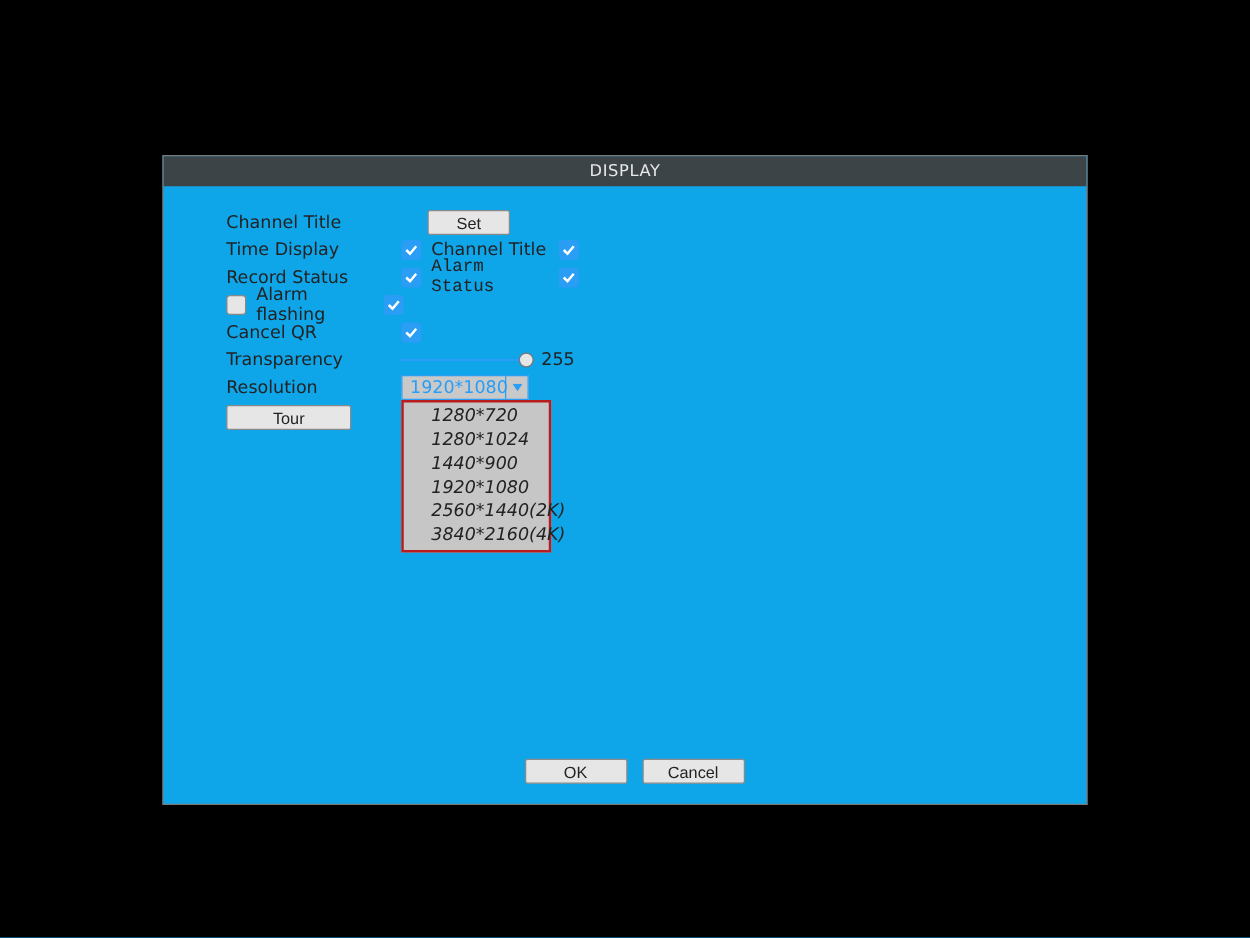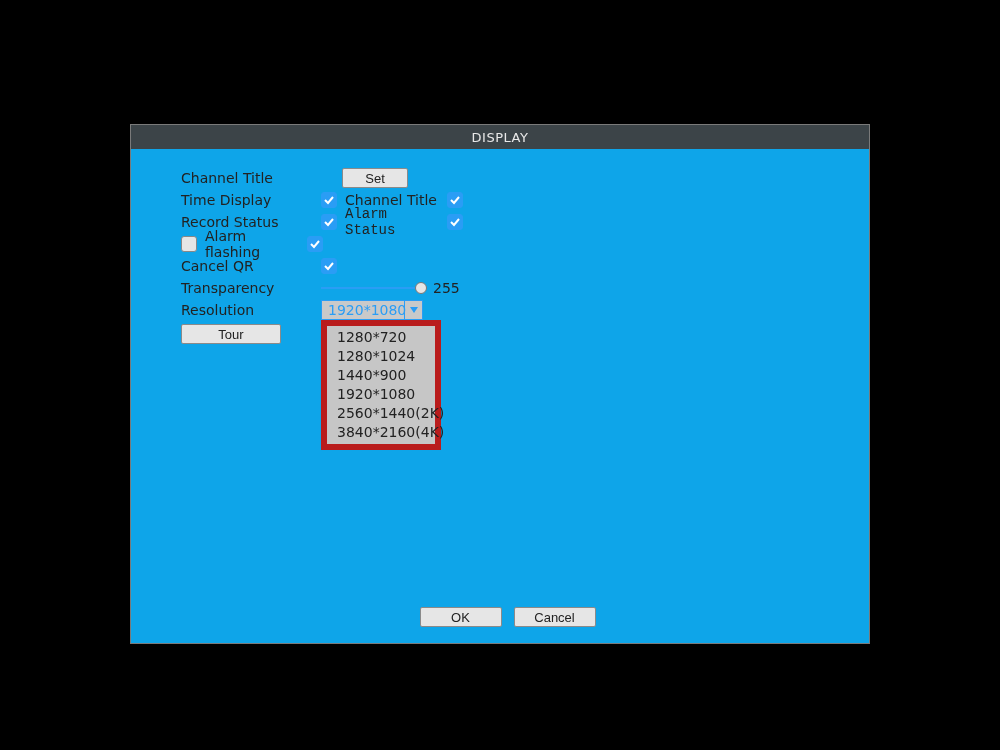--- a/index.html
+++ b/index.html
@@ -143,24 +143,25 @@
     display: flex;
     align-items: center;
     justify-content: center;
   }
   .select-btn svg { width: 8px; height: 6px; }
   .dropdown {
     position: absolute;
     top: 19px;
     left: -1px;
     width: 120px;
-    border: 6px solid #b91c1c;
+    border: 2px solid #b91c1c;
     background: #c6c6c6;
     z-index: 10;
-    padding: 2px 4px;
+    padding: 2px 16px;
+    font-style: italic;
   }
   .dropdown-item {
     padding: 0 6px;
     font-size: 14px;
     color: #222;
     line-height: 19px;
     cursor: pointer;
   }
   .footer {
     height: 36px;

